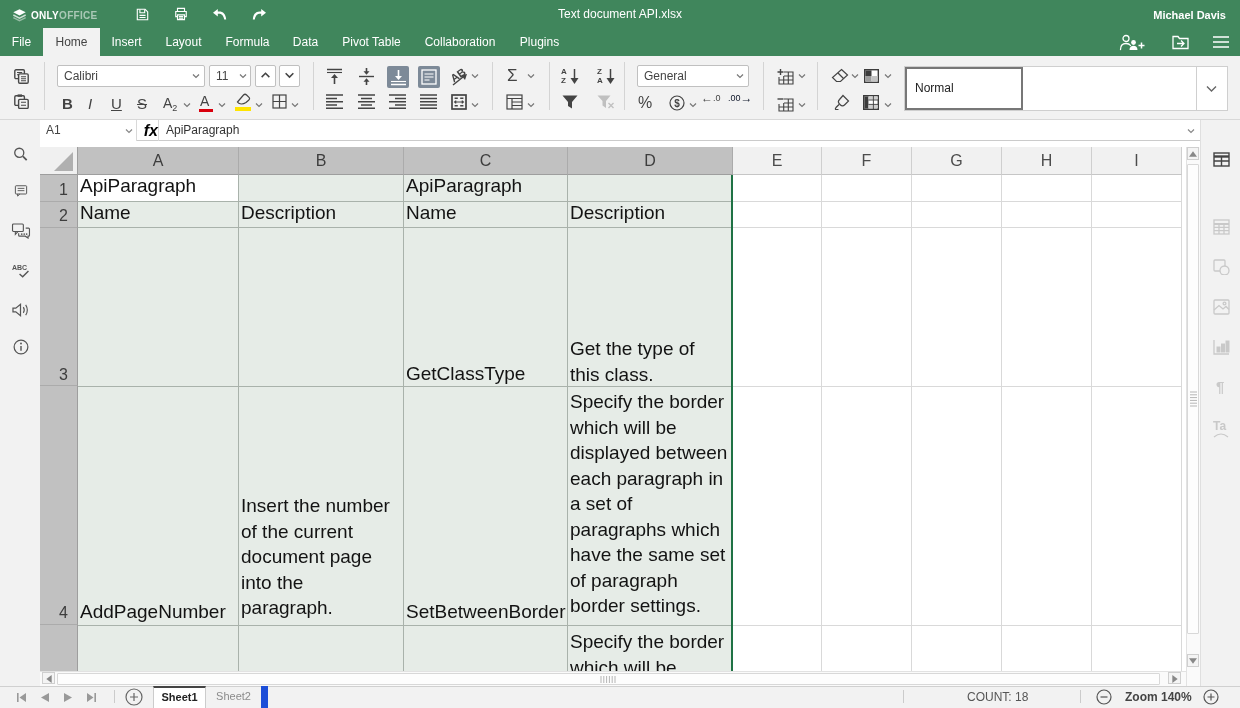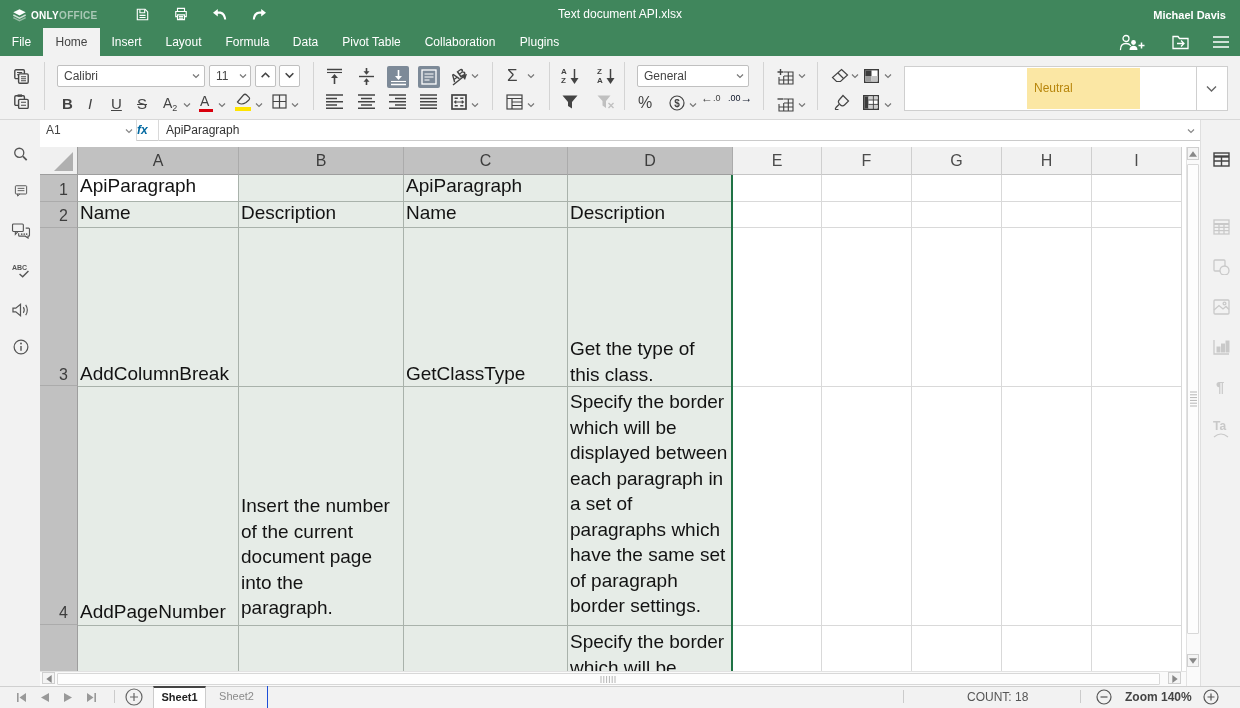--- a/index.html
+++ b/index.html
@@ -20,21 +20,21 @@
 .sep{position:absolute;width:1px;background:#d4d4d4;top:62px;height:48px}
 .combo{position:absolute;background:#fff;border:1px solid #c0c0c0;border-radius:2px;font-size:12px;color:#444;line-height:20px;padding-left:6px}
 .cbtn{position:absolute;background:#fff;border:1px solid #c0c0c0;border-radius:2px}
 .chev{position:absolute;width:10px;height:10px}
 .press{position:absolute;width:22px;height:22px;background:#7d8a98;border-radius:2px}
 .glyph{position:absolute;font-size:15px;color:#444}
 
 .fbar{position:absolute;left:40px;top:120px;width:1200px;height:21px;background:#fff;border-bottom:1px solid #cbcbcb}
 .fgap{position:absolute;left:40px;top:141px;width:1200px;height:6px;background:#fff}
 .namebox{position:absolute;left:40px;top:120px;width:97px;height:21px;background:#fff;border-right:1px solid #d9d9d9;font-size:12px;color:#444;line-height:21px;padding-left:6px}
-.fxbox{position:absolute;left:137px;top:120px;width:22px;height:21px;border-right:1px solid #d9d9d9;font-size:12px;font-style:italic;font-weight:bold;color:#0369a1;text-align:left;line-height:21px}
+.fxbox{position:absolute;left:137px;top:120px;width:22px;height:21px;border-right:1px solid #d9d9d9;font-size:16px;font-style:italic;font-weight:bold;color:#000000;text-align:right;line-height:21px}
 .ftext{position:absolute;left:166px;top:120px;font-size:12px;color:#333;line-height:21px}
 
 .lsb{position:absolute;left:0;top:120px;width:40px;height:566px;background:#f2f2f2}
 .rpanel{position:absolute;left:1200px;top:120px;width:40px;height:566px;background:#f2f2f2;border-left:1px solid #dfdfdf}
 
 .corner{position:absolute;left:40px;top:147px;width:38px;height:28px;background:#f0f0f0;border-right:1px solid #9e9e9e;border-bottom:1px solid #9e9e9e}
 .corner:after{content:"";position:absolute;right:4px;bottom:3px;border-style:solid;border-width:0 0 19px 19px;border-color:transparent transparent #b0b0b0 transparent}
 .colh{position:absolute;top:147px;height:28px;background:#c1c1c1;border-right:1px solid #ababab;border-bottom:1px solid #9e9e9e;text-align:center;font-size:16px;color:#3d3d3d;line-height:27px}
 .colh.lt{background:#f1f1f1;border-right:1px solid #cfcfcf;border-bottom:1px solid #c6c6c6;color:#4c4c4c}
 .rowh{position:absolute;left:40px;width:38px;background:#c1c1c1;border-right:1px solid #9e9e9e;border-bottom:1px solid #ababab;font-size:16px;color:#3d3d3d;text-align:right;padding-right:9px}
@@ -44,21 +44,21 @@
 .glw{position:absolute;background:#d9d9d9}
 .selline{position:absolute;left:731px;top:175px;width:2px;height:497px;background:#1f7244}
 .ct{position:absolute;font-size:19px;color:#131313;line-height:25.5px;white-space:pre}
 
 .vsb{position:absolute;left:1186px;top:147px;width:14px;height:539px;background:#fafafa;border-left:1px solid #e2e2e2}
 .hsb{position:absolute;left:40px;top:671px;width:1146px;height:15px;background:#fafafa;border-top:1px solid #e2e2e2}
 
 .foot{position:absolute;left:0;top:686px;width:1240px;height:22px;background:#f2f2f2;border-top:1px solid #d0d0d0}
 .fsep{position:absolute;top:690px;height:13px;width:1px;background:#cbcbcb}
 .sheet1{position:absolute;left:153px;top:686px;width:53px;height:22px;background:#fff;border-top:2px solid #444;border-left:1px solid #ccc;border-right:1px solid #ccc;font-size:11px;font-weight:bold;color:#222;text-align:center;line-height:19px}
-.sheet2{position:absolute;left:206px;top:686px;width:62px;height:22px;border-right:1px solid #1d4ed8;font-size:11px;color:#8b8b8b;text-align:center;line-height:21px}
+.sheet2{position:absolute;left:206px;top:686px;width:62px;height:22px;border-right:7px solid #1d4ed8;font-size:11px;color:#8b8b8b;text-align:center;line-height:21px}
 .fst{position:absolute;top:686px;font-size:12px;color:#555;line-height:22px}
 </style></head>
 <body>
 <div id="app">
 
 <div class="top"></div>
 <div class="tabrow"></div>
 <div class="logo"><svg width="15" height="14" viewBox="0 0 17 15" style="vertical-align:-3px;margin-right:4px">
 <path d="M1.5 4.5 L8.5 1 L15.5 4.5 L8.5 8 Z" fill="#fff"></path>
 <path d="M1.5 7.5 L8.5 11 L15.5 7.5" fill="none" stroke="rgba(255,255,255,.75)" stroke-width="1.6"></path>
@@ -314,21 +314,21 @@
       <rect x="10.8" y="1.4" width="3.8" height="3.2" fill="#cfcfcf"></rect>
       <rect x="5.8" y="9.8" width="4.4" height="3.2" fill="#cfcfcf"></rect>
       <rect x="10.8" y="9.8" width="3.8" height="3.2" fill="#cfcfcf"></rect>
       <path d="M5.4 5 H15 M5.4 9.4 H15 M10.4 1 V14" stroke="#3c3c3c" stroke-width="0.9" fill="none"></path>
     </svg>
 <svg class="chev" style="left:883px;top:100px" viewBox="0 0 10 10">
       <path d="M2 3.5 L5 6.5 L8 3.5" fill="none" stroke="#777" stroke-width="1.2"></path>
     </svg>
 
 <div class="abs" style="left:904px;top:66px;width:324px;height:45px;background:#fff;border:1px solid #cfcfcf"></div>
-<div class="abs" style="left:1027px;top:68px;width:113px;height:41px;background:#FBE7A4;font-size:12px;color:#B8860B;line-height:41px;padding-left:7px">Neutral</div>
+<div class="abs" style="left:905px;top:67px;width:118px;height:43px;background:#fff;border:2px solid #777;font-size:12px;color:#222;line-height:39px;padding-left:8px">Normal</div>
 <div class="abs" style="left:1196px;top:66px;width:1px;height:45px;background:#cfcfcf"></div>
 <svg class="chev" style="left:1204px;top:83px;width:15px;height:12px" viewBox="0 0 15 12">
       <path d="M3 3.5 L7.5 8 L12 3.5" fill="none" stroke="#666" stroke-width="1.4"></path>
     </svg>
 
 <div class="fbar"></div>
 <div class="fgap"></div>
 <div class="namebox">A1</div>
 <svg class="chev" style="left:124px;top:126px" viewBox="0 0 10 10">
       <path d="M2 3.5 L5 6.5 L8 3.5" fill="none" stroke="#888" stroke-width="1.2"></path>
@@ -414,30 +414,30 @@
 <div class="glw" style="left:733px;top:625px;width:449px;height:1px"></div>
 
 <div class="selline"></div>
 
 <div class="ct" style="left:80px;top:173px">ApiParagraph</div>
 <div class="ct" style="left:406px;top:173px">ApiParagraph</div>
 <div class="ct" style="left:80px;top:200px">Name</div>
 <div class="ct" style="left:241px;top:200px">Description</div>
 <div class="ct" style="left:406px;top:200px">Name</div>
 <div class="ct" style="left:570px;top:200px">Description</div>
-<div class="ct" style="left:80px;top:361px">AddColumnBreak</div>
 <div class="ct" style="left:406px;top:361px">GetClassType</div>
 <div class="ct" style="left:570px;top:336px">Get the type of
 this class.</div>
 <div class="ct" style="left:80px;top:599px">AddPageNumber</div>
 <div class="ct" style="left:241px;top:493px">Insert the number
 of the current
 document page
 into the
 paragraph.</div>
+<div class="ct" style="left:406px;top:599px">SetBetweenBorder</div>
 <div class="ct" style="left:570px;top:389px">Specify the border
 which will be
 displayed between
 each paragraph in
 a set of
 paragraphs which
 have the same set
 of paragraph
 border settings.</div>
 <div class="ct" style="left:570px;top:629px">Specify the border

